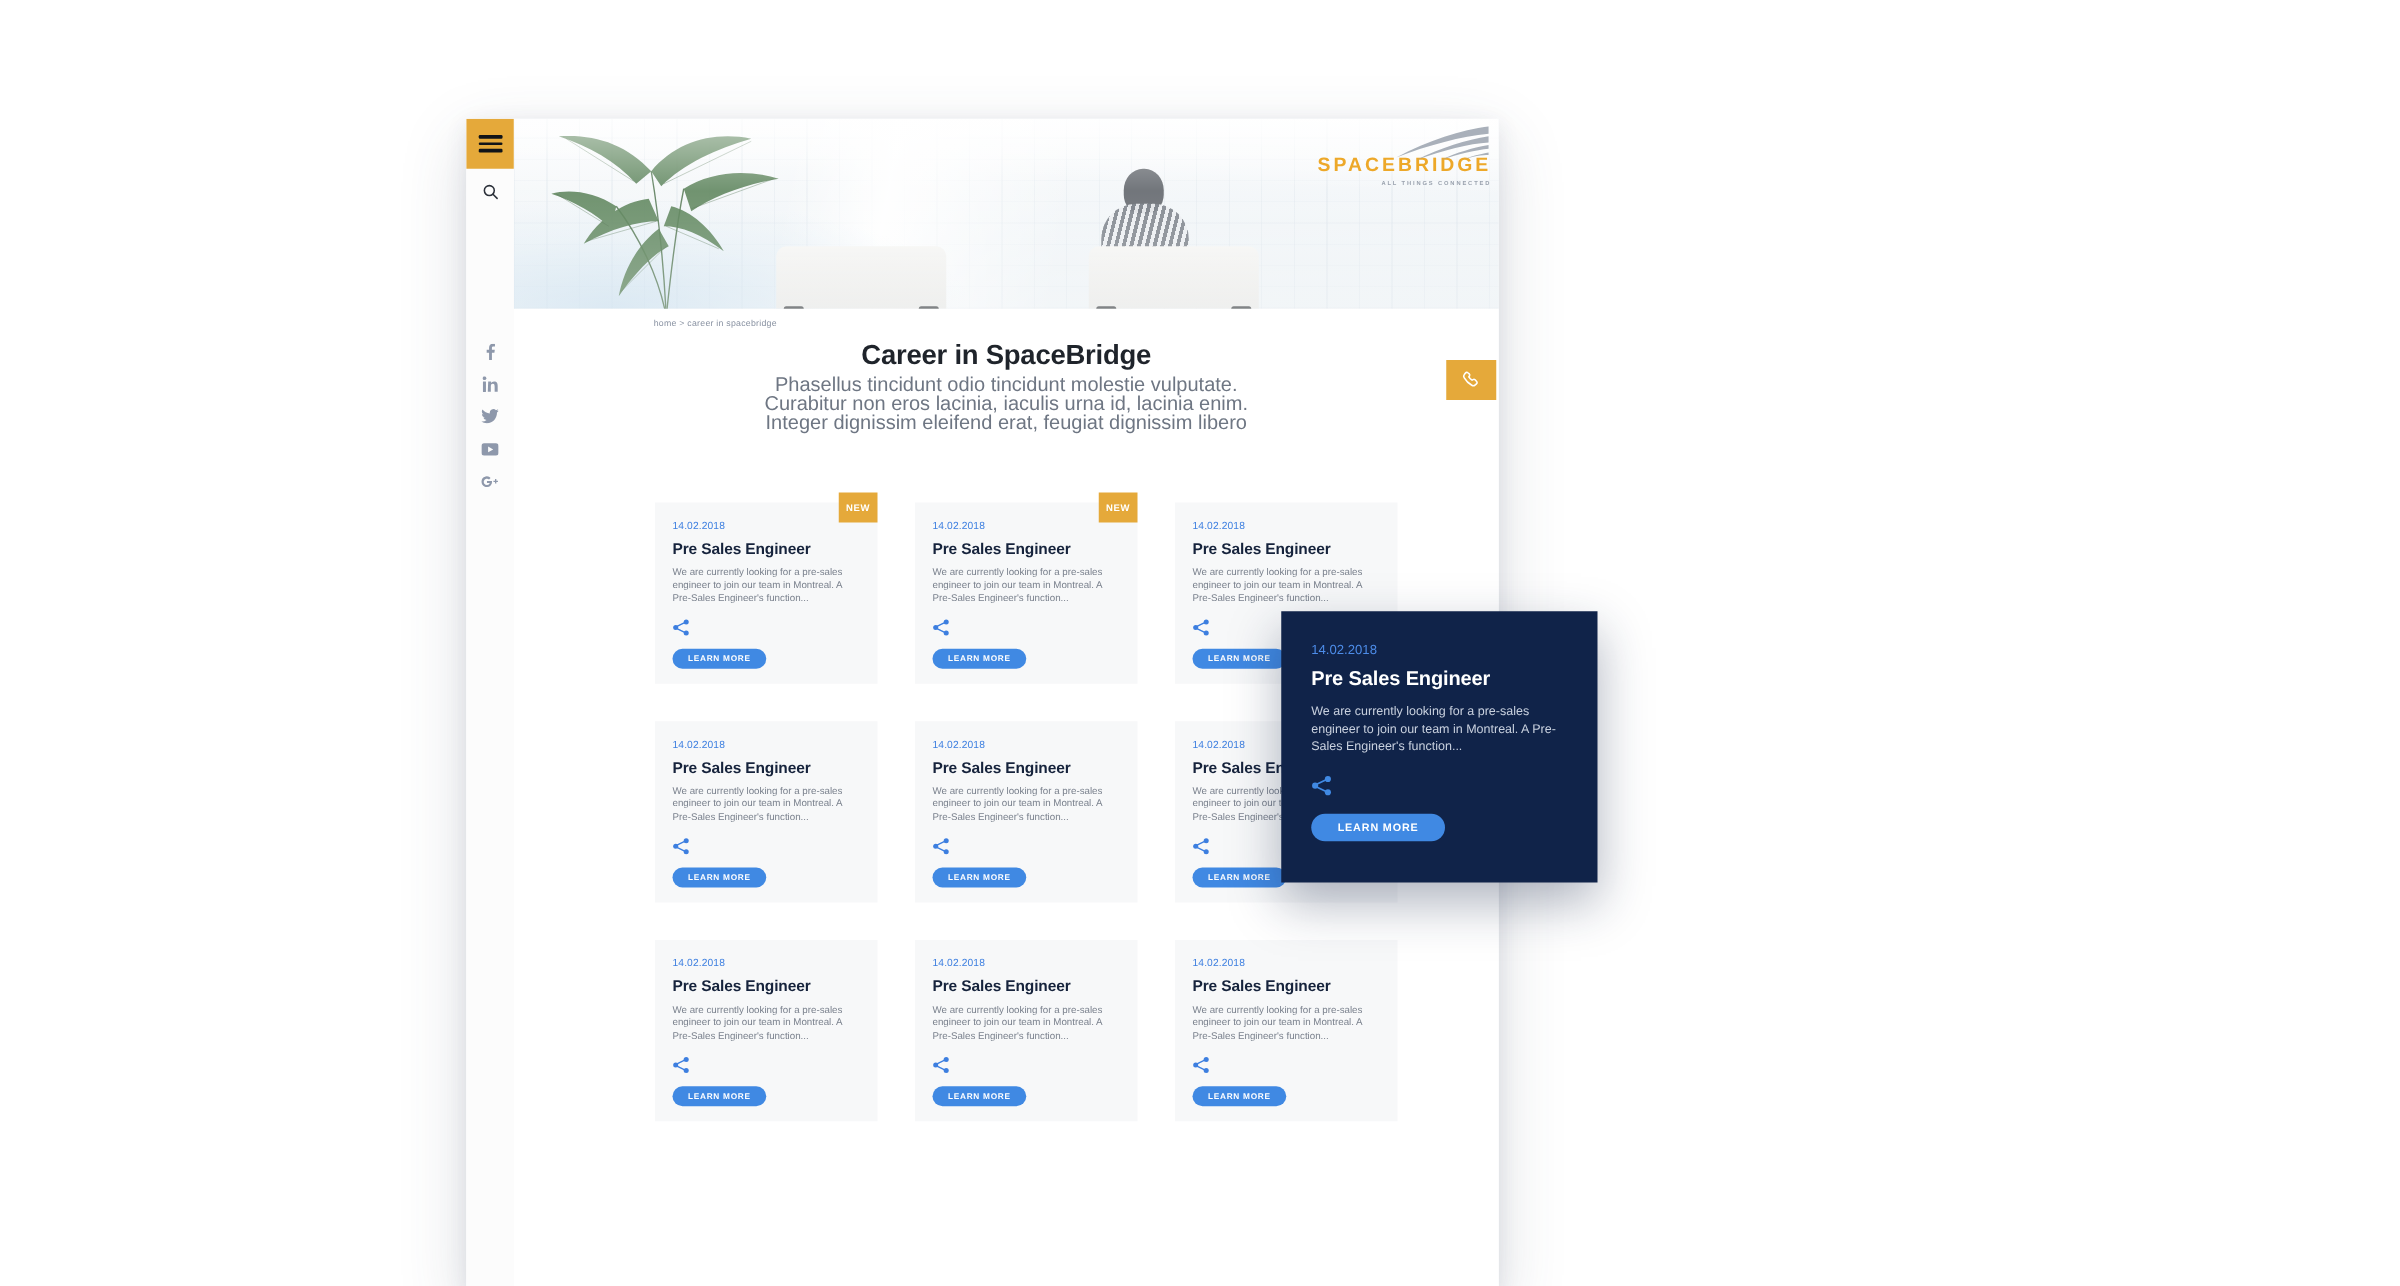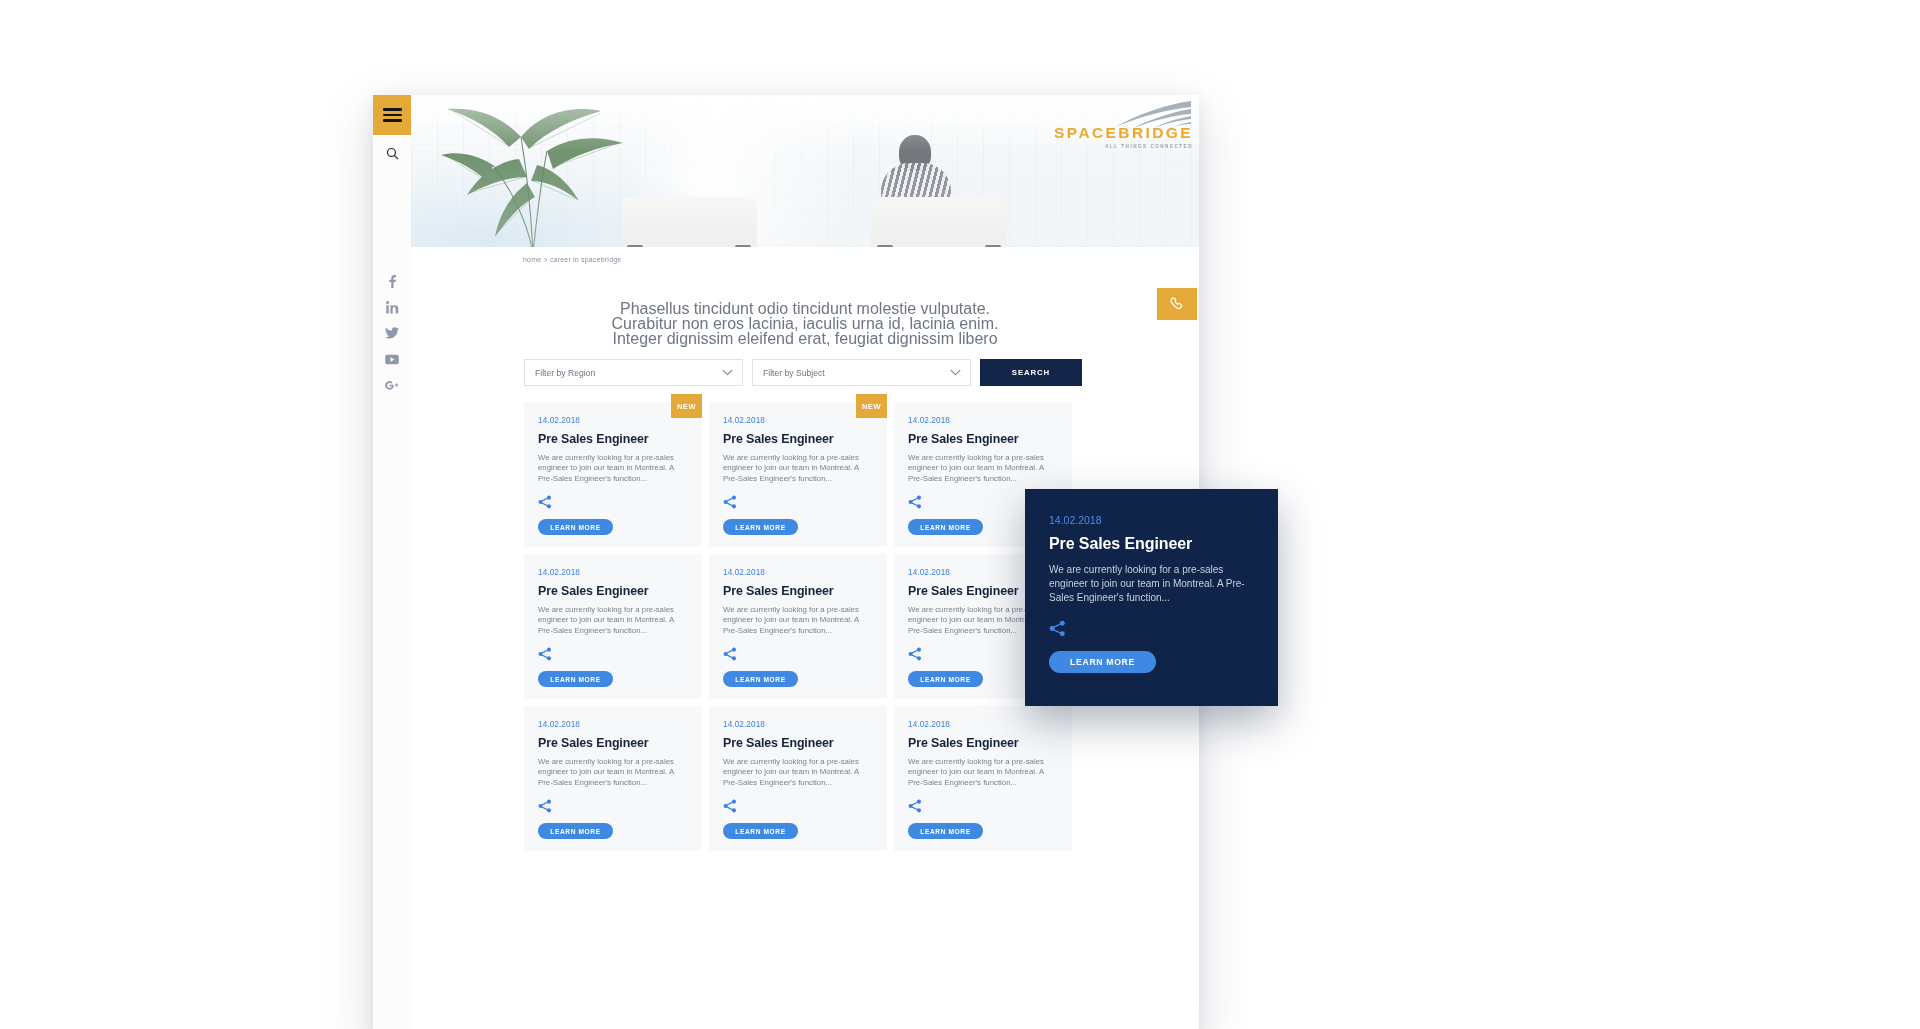--- a/index.html
+++ b/index.html
@@ -291,21 +291,21 @@
     font-family: "Liberation Sans", sans-serif;
   }
 
   
   #job-grid {
     position: absolute;
     left: 113px; top: 155px;
     width: 560px;
     display: grid;
     grid-template-columns: repeat(3, 178px);
-    gap: 7px;
+    gap: 30px;
   }
 
   .job-card {
     position: relative;
     width: 178px;
     height: 145px;
     background: #f7f8f9;
     padding: 14px 14px 0 14px;
     overflow: visible;
   }
@@ -533,45 +533,24 @@
         </svg>
         <div id="brand-name">SPACEBRIDGE</div>
         <div id="brand-tagline">ALL THINGS CONNECTED</div>
       </div>
     </div>
 
     <div id="content">
 
       <div id="breadcrumb">home &gt; career in spacebridge</div>
 
+      <h1 id="page-title">Career in SpaceBridge</h1>
 
       <p id="page-subtitle">Phasellus tincidunt odio tincidunt molestie vulputate. Curabitur non eros lacinia, iaculis urna id, lacinia enim. Integer dignissim eleifend erat, feugiat dignissim libero</p>
 
-      <div id="filter-bar">
-
-        <div class="filter-select">
-          <span>Filter by Region</span>
-          <span class="chev">
-            <svg width="11" height="7" viewBox="0 0 12 8" fill="none" stroke="currentColor" stroke-width="1.3">
-              <path d="M1 1.6 6 6.4 11 1.6" stroke-linecap="round" stroke-linejoin="round"></path>
-            </svg>
-          </span>
-        </div>
-
-        <div class="filter-select">
-          <span>Filter by Subject</span>
-          <span class="chev">
-            <svg width="11" height="7" viewBox="0 0 12 8" fill="none" stroke="currentColor" stroke-width="1.3">
-              <path d="M1 1.6 6 6.4 11 1.6" stroke-linecap="round" stroke-linejoin="round"></path>
-            </svg>
-          </span>
-        </div>
-
-        <button id="search-button">SEARCH</button>
-      </div>
 
       <div id="job-grid">
           <div class="job-card"><div class="job-new-badge">NEW</div><div class="job-date">14.02.2018</div><div class="job-title">Pre Sales Engineer</div><div class="job-desc">We are currently looking for a pre-sales engineer to join our team in Montreal. A Pre-Sales Engineer's function...</div><div class="job-share"><svg width="14" height="14" viewBox="0 0 18 18" fill="currentColor">
                 <circle cx="14.1" cy="3.4" r="2.6"></circle>
                 <circle cx="3.3" cy="9" r="2.6"></circle>
                 <circle cx="14.1" cy="14.6" r="2.6"></circle>
                 <path d="M4.6 7.9 13 3.8M4.6 10.1 13 14.2" stroke="currentColor" stroke-width="1.5" fill="none"></path>
               </svg></div><button class="job-learn">LEARN MORE</button></div>
           <div class="job-card"><div class="job-new-badge">NEW</div><div class="job-date">14.02.2018</div><div class="job-title">Pre Sales Engineer</div><div class="job-desc">We are currently looking for a pre-sales engineer to join our team in Montreal. A Pre-Sales Engineer's function...</div><div class="job-share"><svg width="14" height="14" viewBox="0 0 18 18" fill="currentColor">
                 <circle cx="14.1" cy="3.4" r="2.6"></circle>

